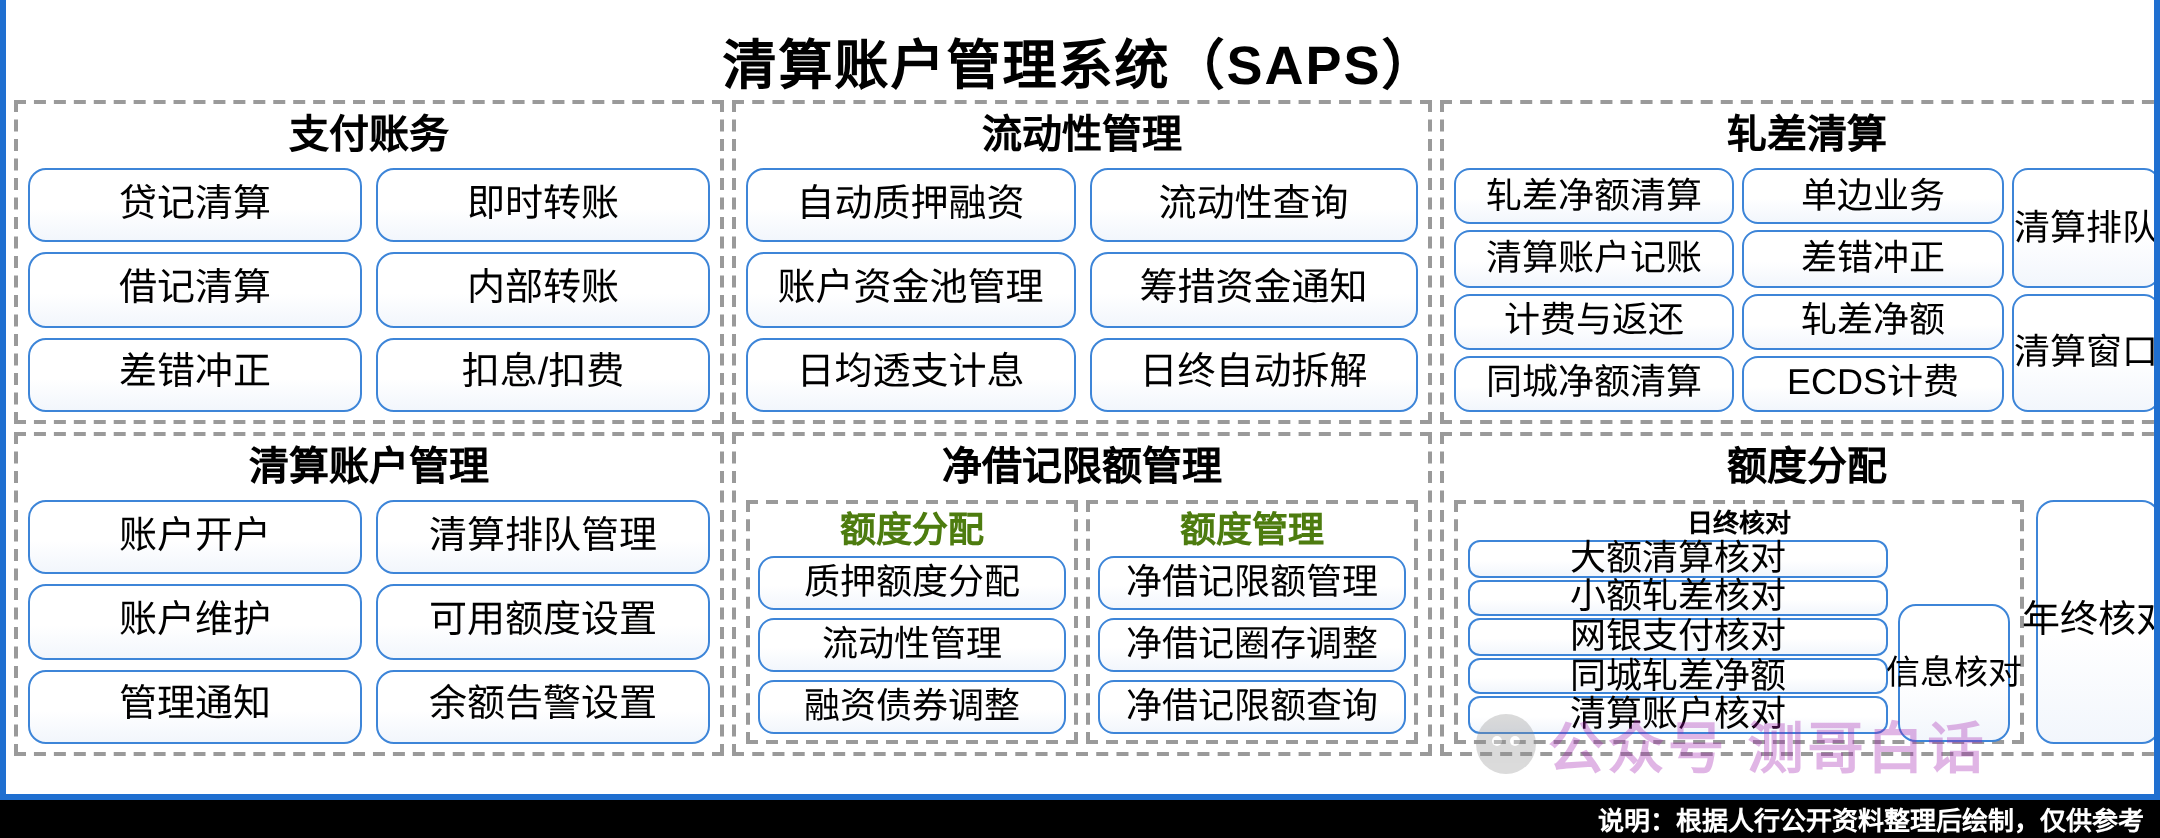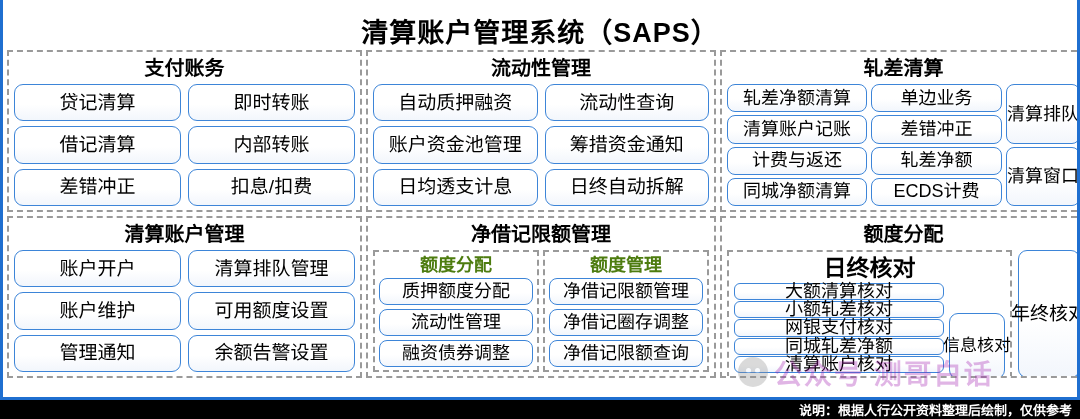--- a/index.html
+++ b/index.html
@@ -149,21 +149,21 @@
   }
   .eod-panel {
     border: 2px dashed #9a9a9a;
     padding: 2px 5px 3px 5px;
     display: flex;
     flex-direction: column;
     overflow: visible;
   }
   .eod-title {
     text-align: center;
-    font-size: 23px;
+    font-size: 13px;
     font-weight: bold;
     color: #000000;
     line-height: 1.25;
     white-space: nowrap;
   }
   .eod-body {
     flex: 1;
     display: grid;
     grid-template-columns: 1fr 56px;
     gap: 5px;

